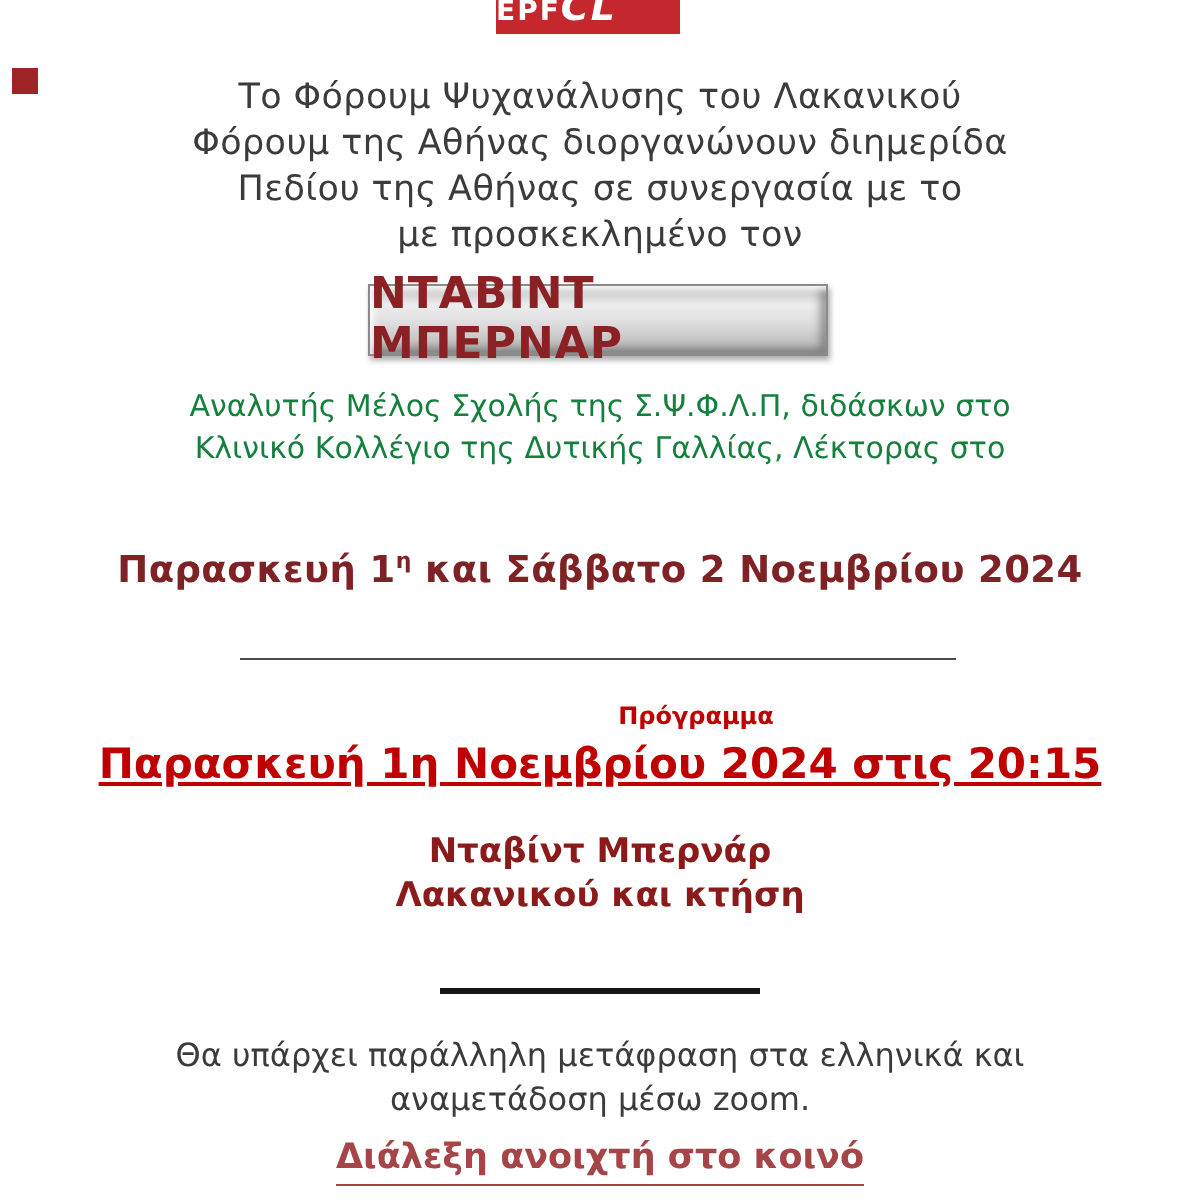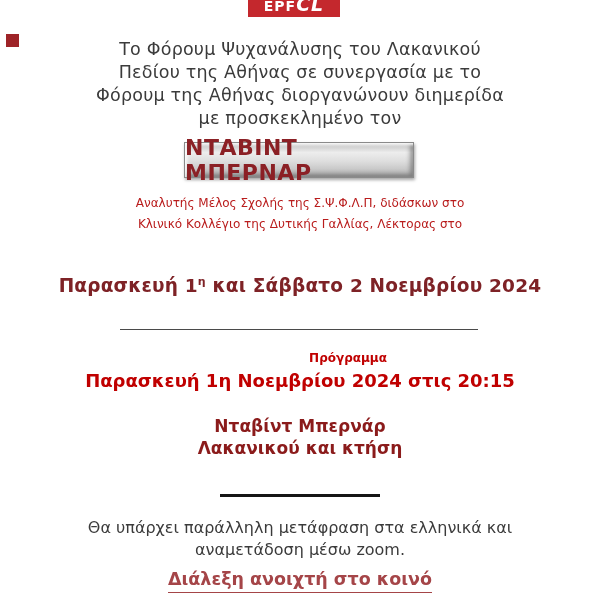--- a/index.html
+++ b/index.html
@@ -30,21 +30,20 @@
   
   .logo {
     position: absolute;
     left: 248px;
     top: 0;
     width: 92px;
     height: 17px;
     background: #c4282d;
     overflow: hidden;
     display: flex;
-    justify-content: center;
     align-items: flex-start;
   }
   .logo .logo-text {
     color: #ffffff;
     font-weight: bold;
     white-space: nowrap;
     margin-top: -7px;
     letter-spacing: 1px;
     line-height: 22px;
   }
@@ -86,23 +85,23 @@
   }
   .banner .banner-label {
     color: #8b2025;
     font-weight: bold;
     font-size: 22px;
     letter-spacing: 0.5px;
   }
 
   .bio {
     top: 193px;
-    font-size: 12px;
+    font-size: 15px;
     line-height: 21px;
-    color: #b91c1c;
+    color: #15803d;
   }
 
   .event-date {
     top: 275px;
     font-size: 18.5px;
     font-weight: bold;
     color: #7e2226;
     letter-spacing: 0.2px;
   }
   .event-date sup {
@@ -122,23 +121,24 @@
 
   .program-title {
     top: 351px;
     font-size: 12px;
     font-weight: bold;
     color: #c00000;
     margin-left: 48px;
   }
   .program-session {
     top: 370px;
-    font-size: 18px;
+    font-size: 21px;
     font-weight: bold;
     color: #c00000;
+    text-decoration: underline;
   }
 
   .talk-speaker {
     top: 416px;
     font-size: 17px;
     font-weight: bold;
     color: #8b1b1b;
   }
   .talk-title {
     top: 438px;
@@ -181,22 +181,22 @@
 <div class="page">
 
   <div class="corner-square"></div>
 
   <div class="logo">
     <span class="logo-text"><span class="logo-small">EPF</span><span class="logo-large">CL</span></span>
   </div>
 
   <div class="center-text intro">
     <div>Το Φόρουμ Ψυχανάλυσης του Λακανικού</div>
+    <div>Φόρουμ της Αθήνας διοργανώνουν διημερίδα</div>
     <div>Πεδίου της Αθήνας σε συνεργασία με το</div>
-    <div>Φόρουμ της Αθήνας διοργανώνουν διημερίδα</div>
     <div>με προσκεκλημένο τον</div>
   </div>
 
   <div class="banner">
     <span class="banner-label">ΝΤΑΒΙΝΤ ΜΠΕΡΝΑΡ</span>
   </div>
 
   <div class="center-text bio">
     <div>Αναλυτής Μέλος Σχολής της Σ.Ψ.Φ.Λ.Π, διδάσκων στο</div>
     <div>Κλινικό Κολλέγιο της Δυτικής Γαλλίας, Λέκτορας στο</div>

